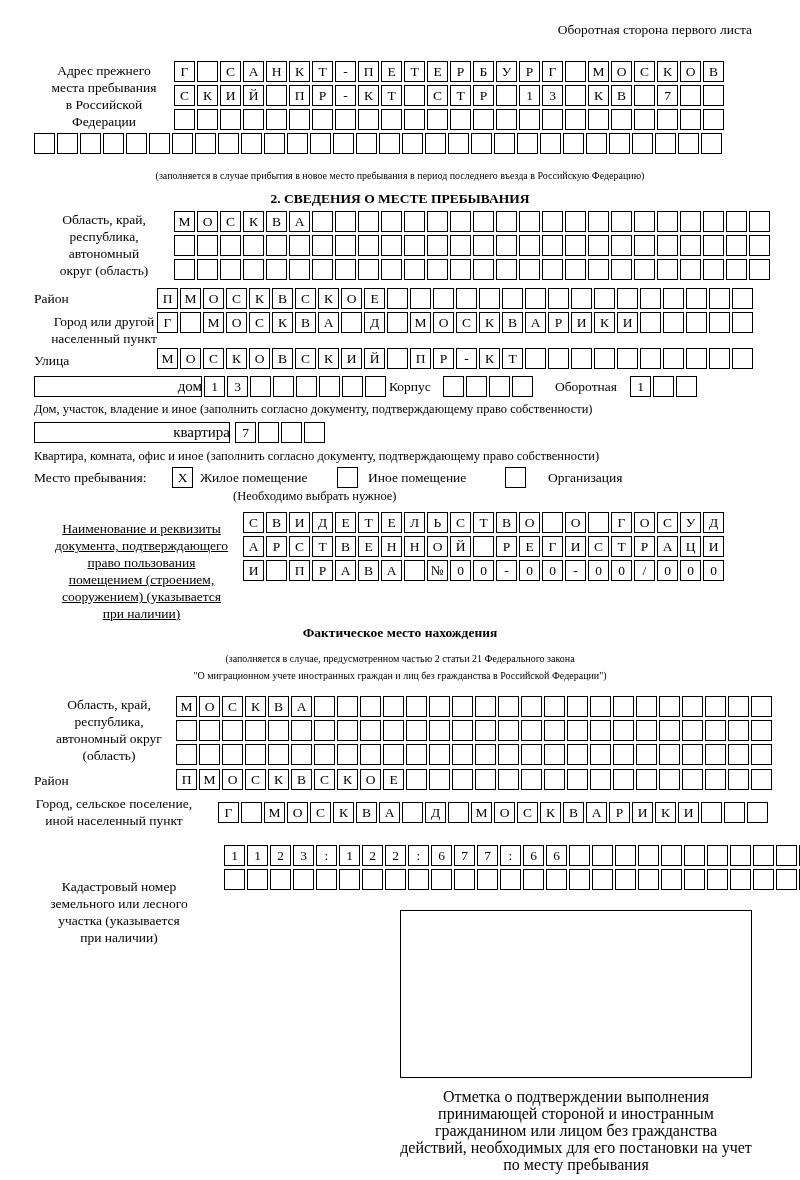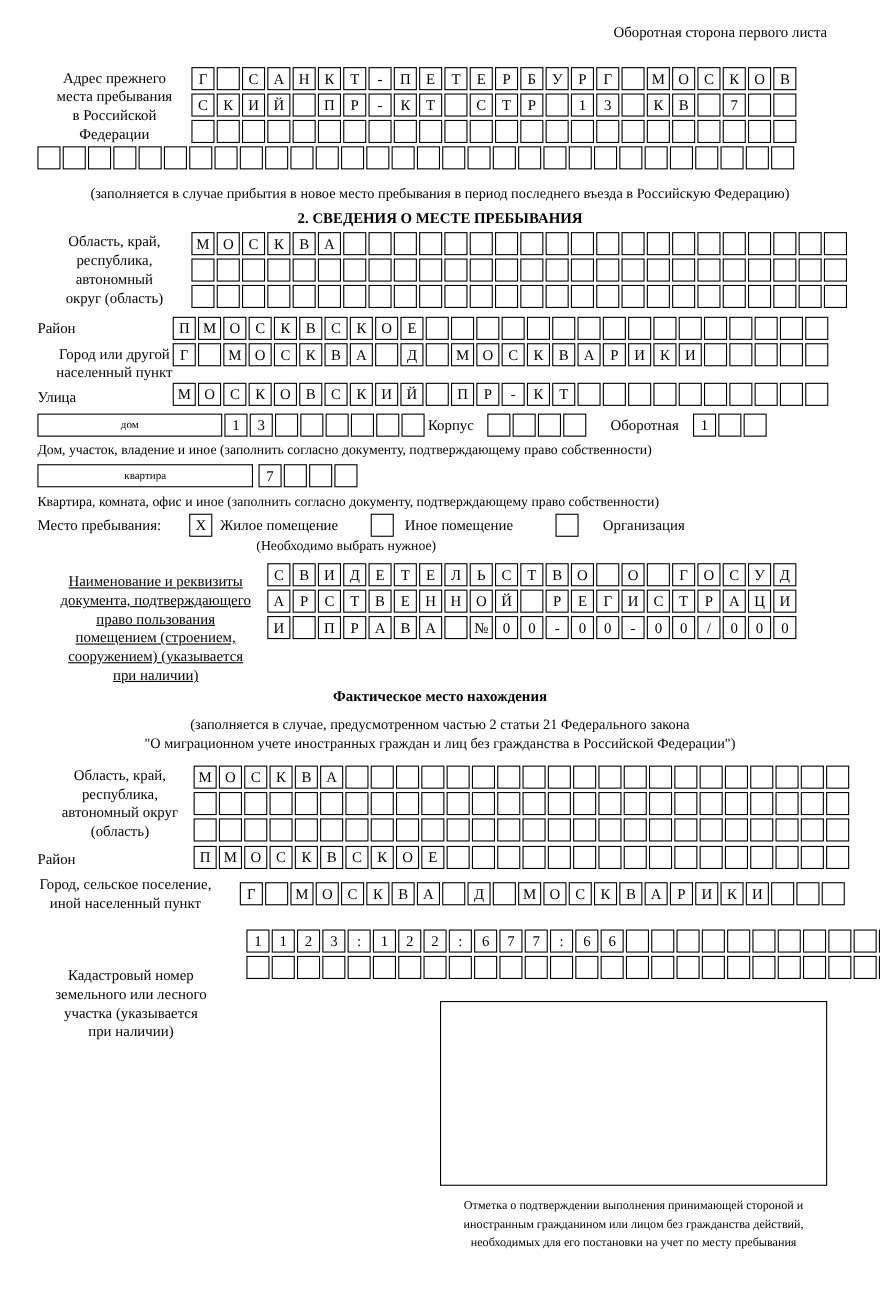--- a/index.html
+++ b/index.html
@@ -33,21 +33,21 @@
     line-height: 17px;
     white-space: pre-line;
     text-align: center;
   }
   .lbl.small {
     font-size: 12.5px;
   }
   .center-note {
     position: absolute;
     text-align: center;
-    font-size: 13px;
+    font-size: 10px;
     line-height: 15px;
     width: 100%;
     left: 0;
   }
   .sect-title {
     position: absolute;
     width: 100%;
     left: 0;
     text-align: center;
     font-weight: bold;
@@ -70,43 +70,43 @@
     font-family: "Liberation Serif", serif;
     overflow: hidden;
   }
   .box {
     position: absolute;
     border: 1px solid #000;
     box-sizing: border-box;
   }
   .boxlabel {
     position: absolute;
-    font-size: 10px;
-    text-align: center;
+    font-size: 15px;
+    text-align: right;
     line-height: 21px;
   }
   .chk {
     position: absolute;
     width: 21px;
     height: 21px;
     border: 1px solid #000;
     box-sizing: border-box;
     text-align: center;
     font-size: 13.5px;
     line-height: 19px;
   }
   .bigbox {
     position: absolute;
     border: 1px solid #000;
     box-sizing: border-box;
   }
   .footer-note {
     position: absolute;
     text-align: center;
-    font-size: 11px;
+    font-size: 16px;
     line-height: 17px;
   }
 </style>
 </head>
 <body>
 
 <div class="page">
 
   <div class="hdr-right">Оборотная сторона первого листа</div>
 

